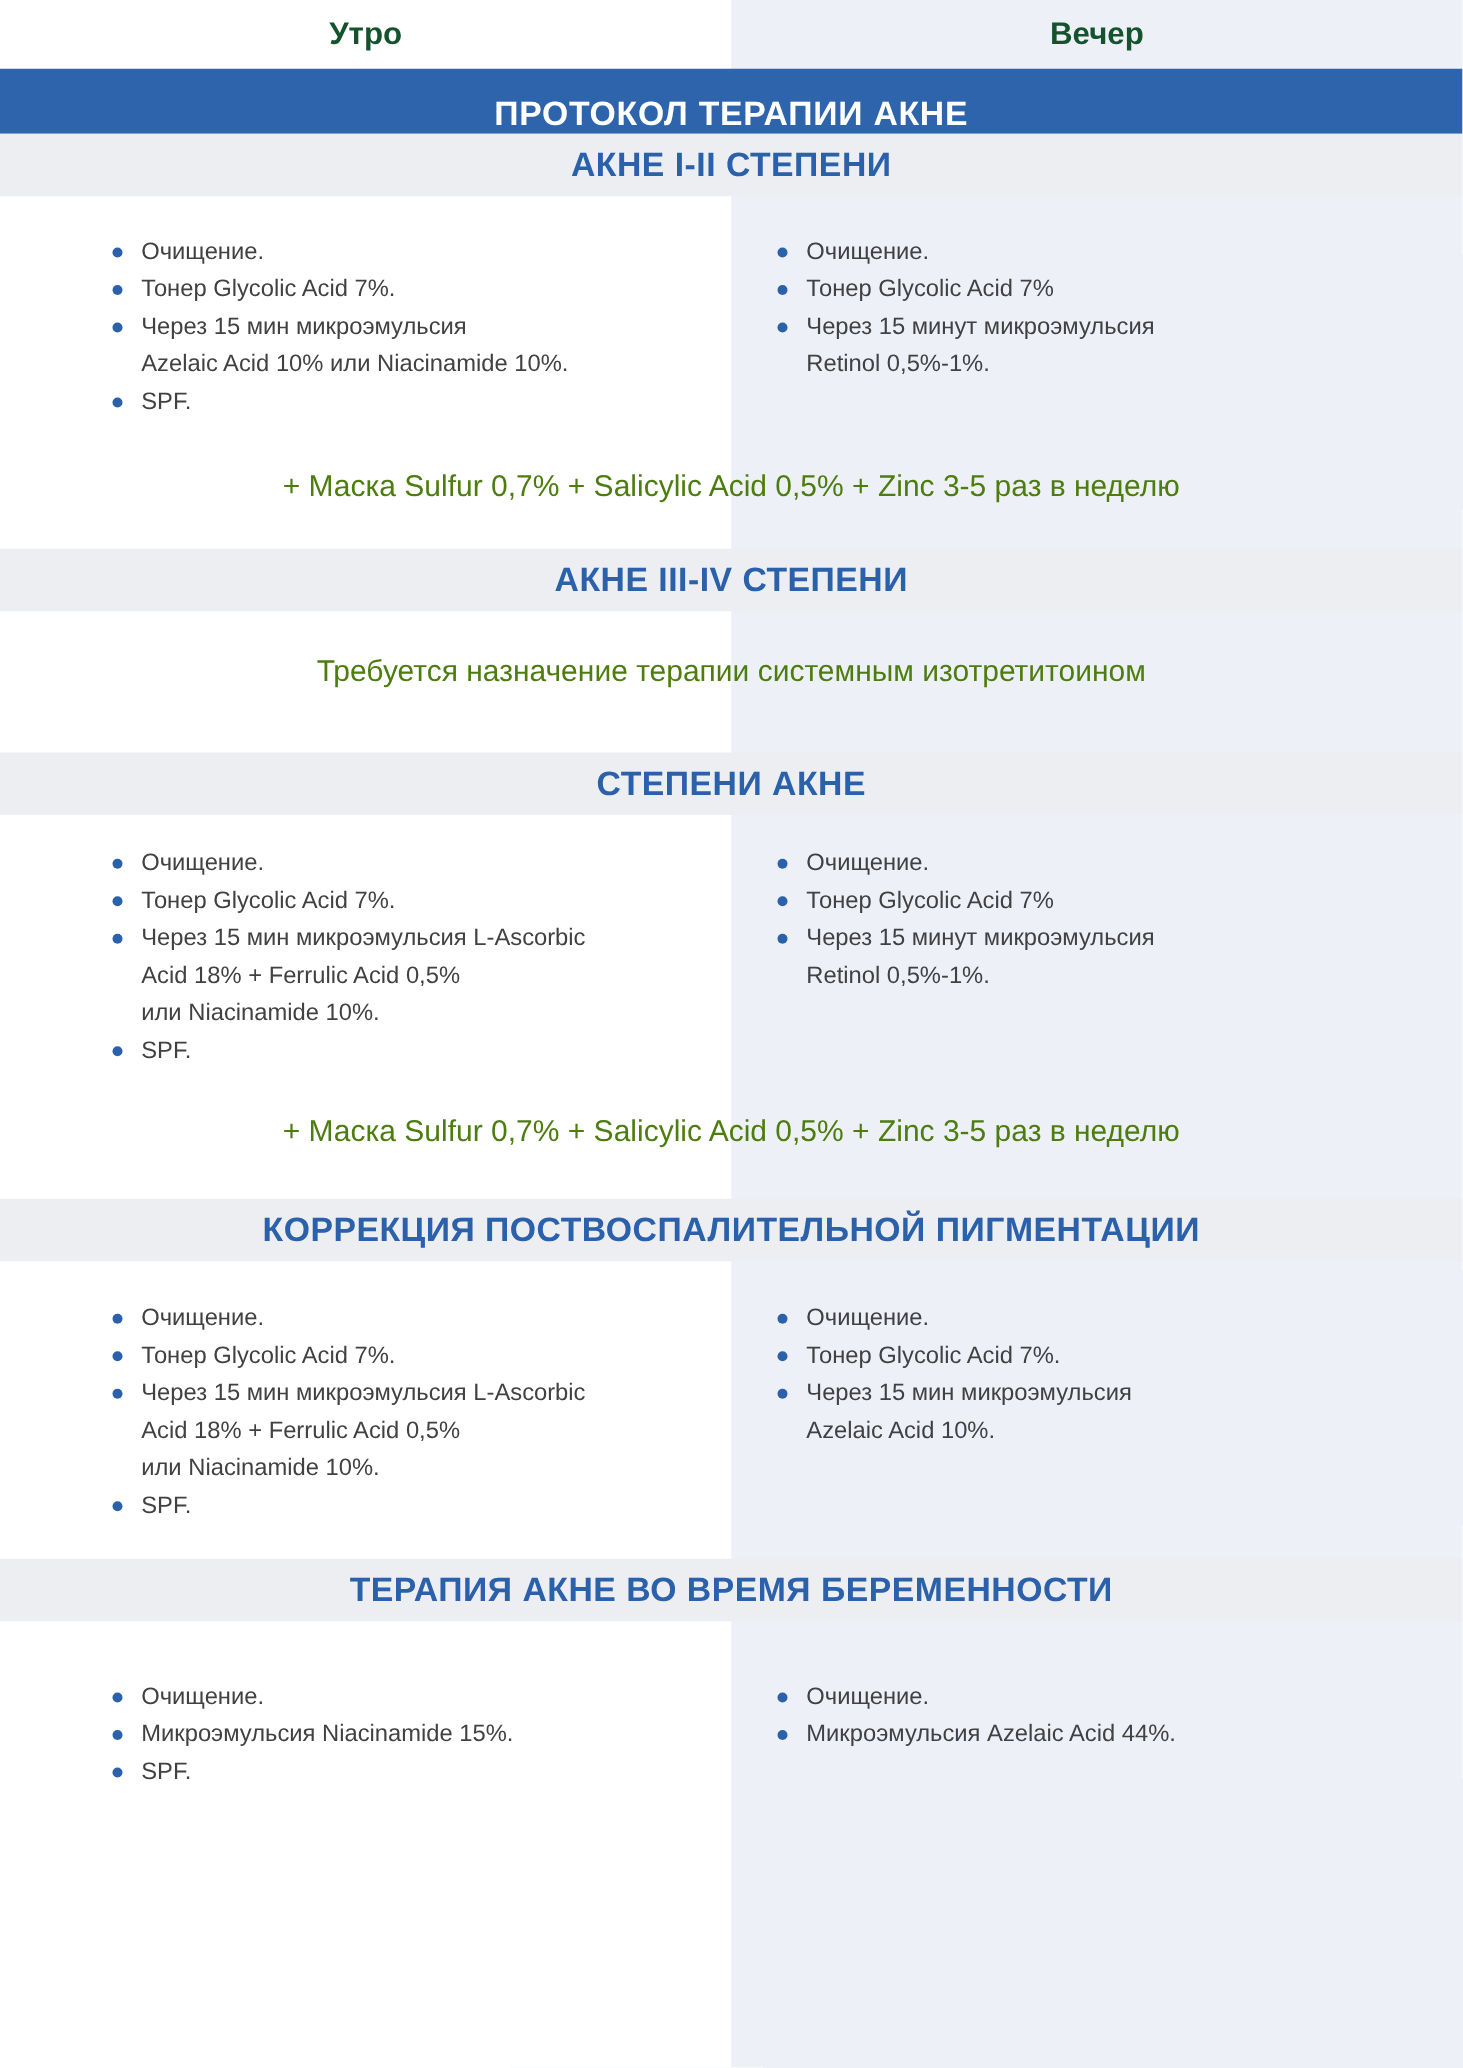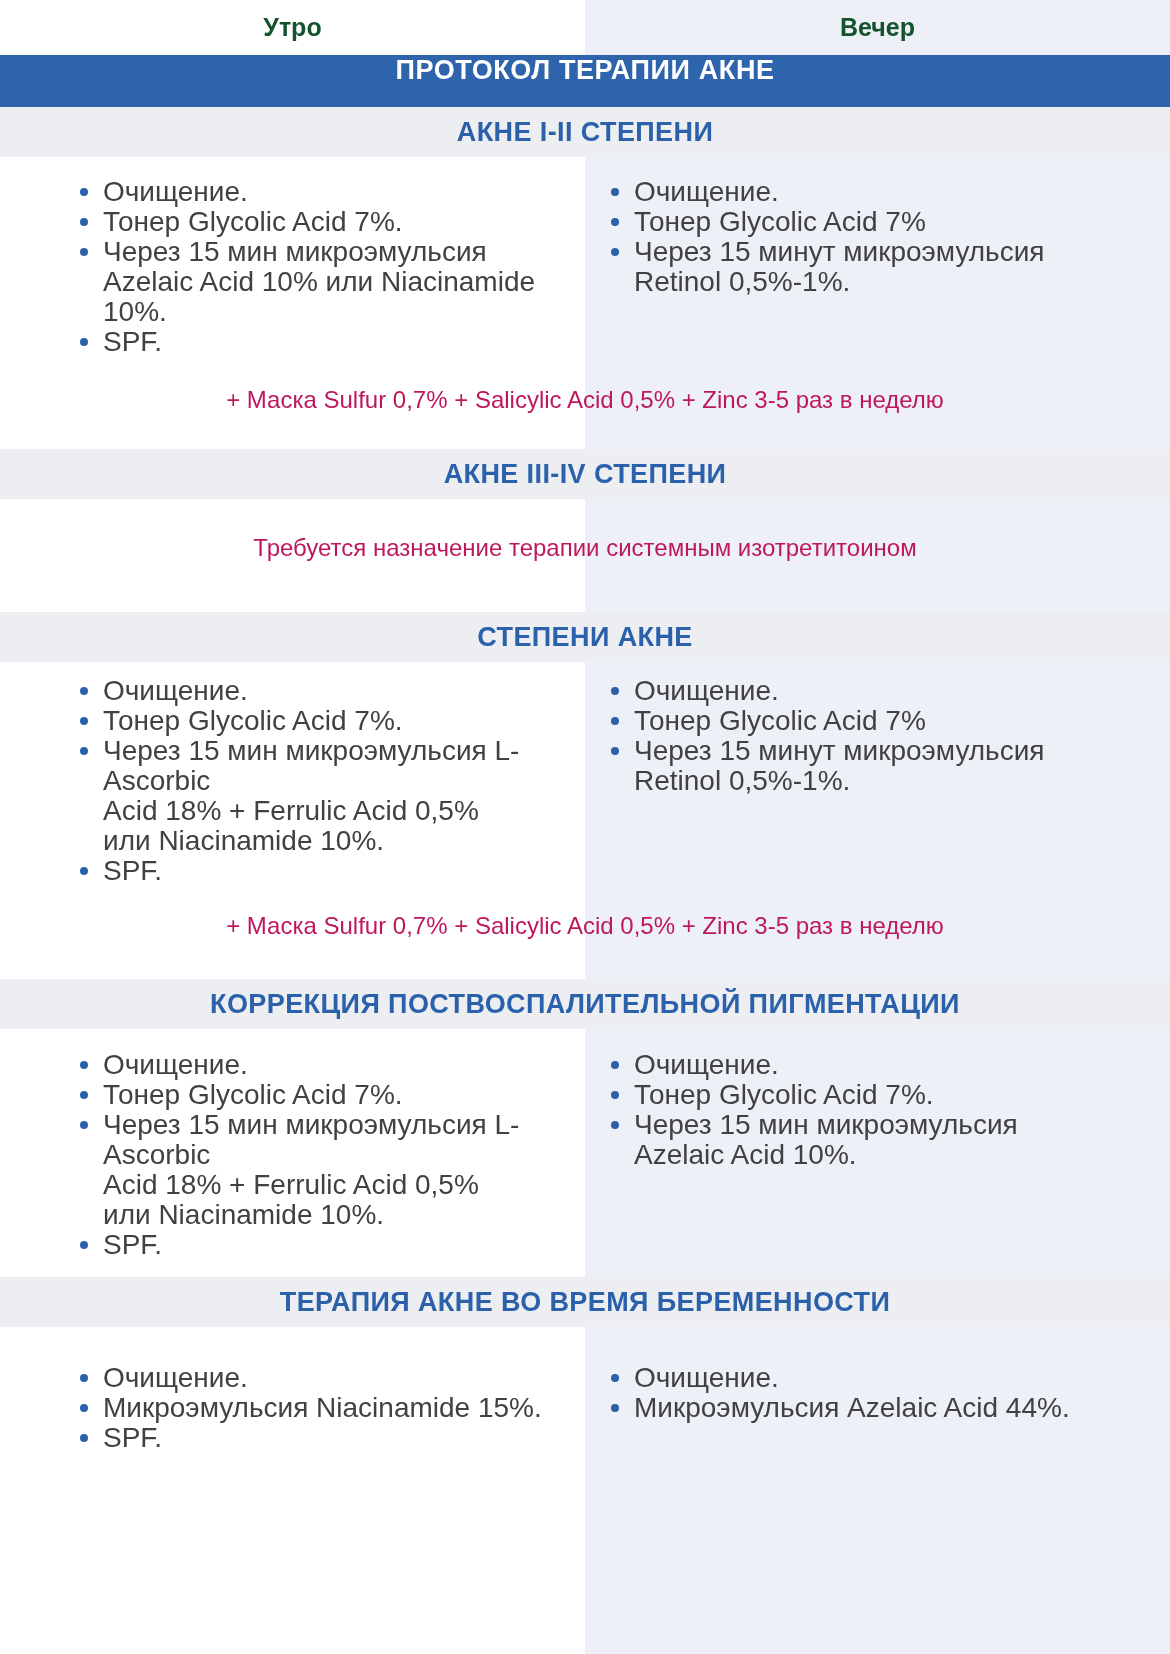--- a/index.html
+++ b/index.html
@@ -28,59 +28,59 @@
   .col-header {
     width: 50%;
     display: flex; align-items: center; justify-content: center;
     color: #14532d; font-size: 25px; font-weight: bold;
   }
 
   
   .banner {
     height: 52px;
     background: #2d64ac;
-    display: flex; align-items: flex-start; justify-content: center;
+    display: flex; align-items: flex-end; justify-content: center;
     color: #ffffff; font-size: 27px; font-weight: bold;
     letter-spacing: 0.6px;
   }
 
   
   .band {
     height: 50px;
     background: #eceef2;
     display: flex; align-items: center; justify-content: center;
     color: #2b60aa; font-size: 27px; font-weight: bold;
     letter-spacing: 0.4px;
   }
 
   
   .cols { display: flex; }
   .list {
     list-style: none;
-    margin: 0; padding: 0;
+    margin: 10px; padding: 0;
     width: 50%;
     box-sizing: border-box;
-    font-size: 28px; line-height: 30px;
+    font-size: 19px; line-height: 30px;
   }
   .list.morning { padding-left: 80px; padding-right: 20px; }
   .list.evening { padding-left: 26px; padding-right: 20px; }
   .list li { display: flex; }
   .dot {
     flex: none;
     width: 8px; height: 8px; border-radius: 50%;
     background: #2b60aa;
     margin: 11px 15px 0 0;
   }
   .t { white-space: pre-line; }
 
   
   .footnote, .note {
     text-align: center;
     font-size: 24px; line-height: 30px;
-    color: #be185d;
+    color: #4d7c0f;
   }
 
   
   .s1 .cols { padding-top: 20px; }
   .s1 .footnote { margin-top: 28px; }
   .s2 .band { margin-top: 34px; }
   .s2 .note { padding-top: 34px; }
   .s3 .band { margin-top: 49px; }
   .s3 .cols { padding-top: 14px; }
   .s3 .footnote { margin-top: 25px; }

